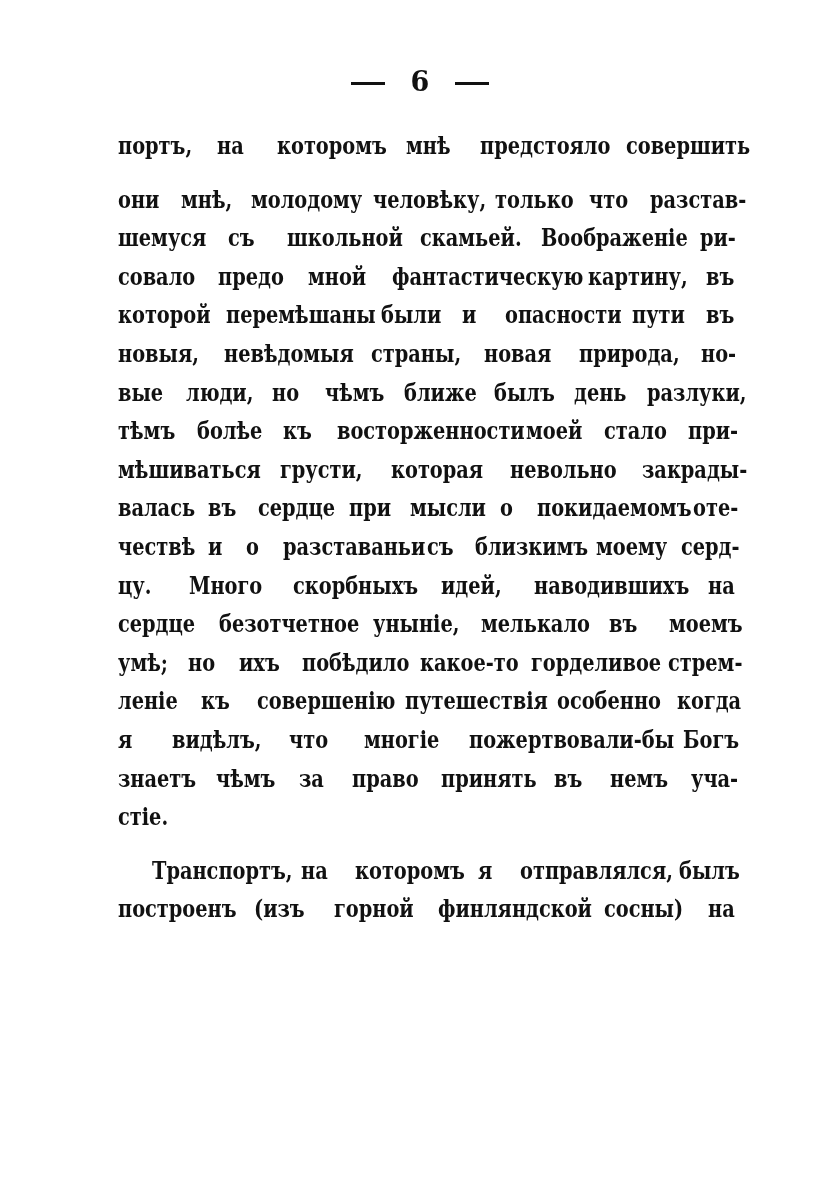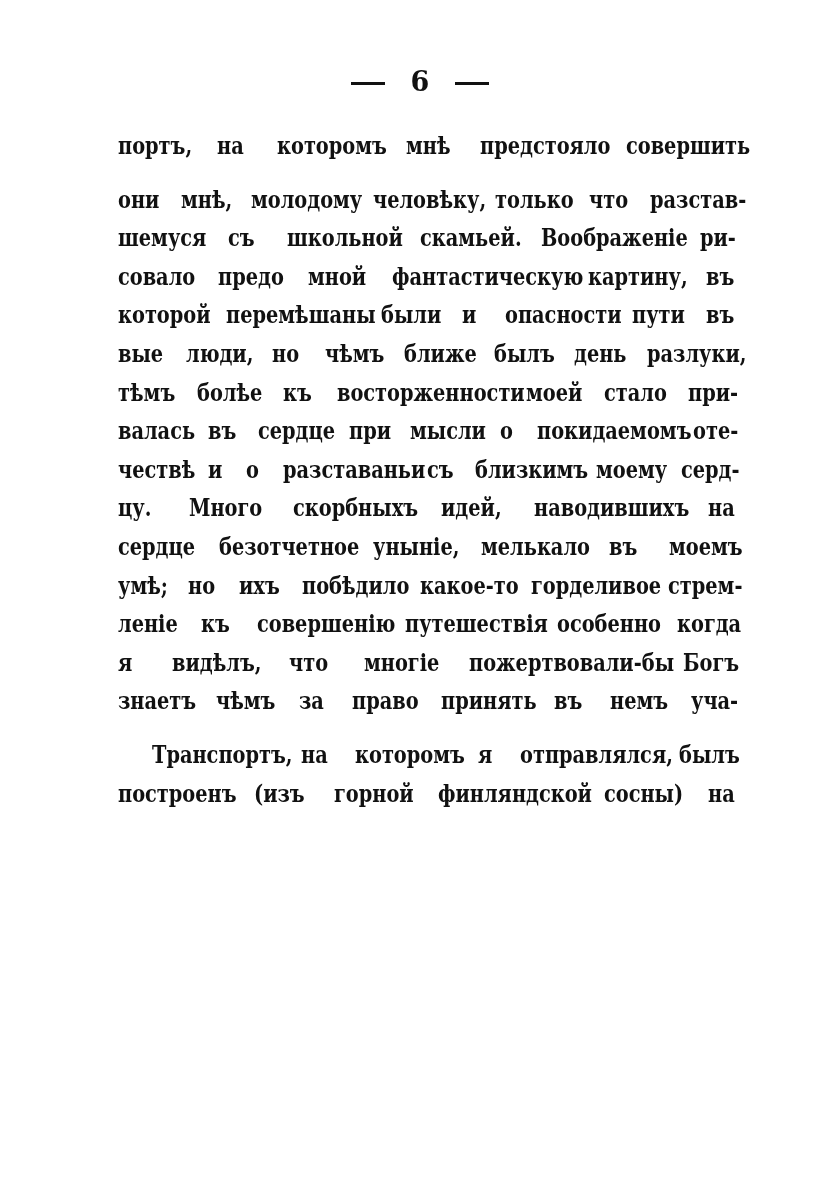--- a/index.html
+++ b/index.html
@@ -79,39 +79,54 @@
         <div class="line">
           <span style="width: 92.5441px; margin-right: -15.4559px;">которой</span>
           <span style="width: 149.586px; margin-right: -24.4138px;">перемѣшаны</span>
           <span style="width: 60.2806px; margin-right: -9.71936px;">были</span>
           <span style="width: 14.3513px; margin-right: -2.64874px;">и</span>
           <span style="width: 116.57px; margin-right: -19.4297px;">опасности</span>
           <span style="width: 52.89px; margin-right: -9.10999px;">пути</span>
           <span style="width: 28.2725px; margin-right: -4.72748px;">въ</span>
         </div>
         <div class="line">
+          <span style="width: 80.9206px; margin-right: -13.0794px;">новыя,</span>
+          <span style="width: 129.793px; margin-right: -21.2072px;">невѣдомыя</span>
+          <span style="width: 90.1119px; margin-right: -14.8881px;">страны,</span>
+          <span style="width: 67.3353px; margin-right: -10.6647px;">новая</span>
+          <span style="width: 100.62px; margin-right: -16.38px;">природа,</span>
+          <span style="width: 35.0988px; margin-right: -5.90125px;">но-</span>
+        </div>
+        <div class="line">
           <span style="width: 45.1366px; margin-right: -6.86343px;">вые</span>
           <span style="width: 67.4563px; margin-right: -10.5437px;">люди,</span>
           <span style="width: 27.0766px; margin-right: -3.92343px;">но</span>
           <span style="width: 59.4206px; margin-right: -9.57938px;">чѣмъ</span>
           <span style="width: 72.7372px; margin-right: -12.2628px;">ближе</span>
           <span style="width: 60.7644px; margin-right: -10.2356px;">былъ</span>
           <span style="width: 52.5003px; margin-right: -8.49969px;">день</span>
           <span style="width: 99.4778px; margin-right: -16.5222px;">разлуки,</span>
         </div>
         <div class="line">
           <span style="width: 57.2437px; margin-right: -9.75626px;">тѣмъ</span>
           <span style="width: 65.36px; margin-right: -10.64px;">болѣе</span>
           <span style="width: 28.81px; margin-right: -5.19px;">къ</span>
           <span style="width: 187.722px; margin-right: -30.2781px;">восторженности</span>
           <span style="width: 56.3703px; margin-right: -9.6297px;">моей</span>
           <span style="width: 62.8472px; margin-right: -10.1528px;">стало</span>
           <span style="width: 50.0681px; margin-right: -7.93188px;">при-</span>
         </div>
         <div class="line">
+          <span style="width: 142.72px; margin-right: -23.2803px;">мѣшиваться</span>
+          <span style="width: 82.6003px; margin-right: -13.3997px;">грусти,</span>
+          <span style="width: 92.1141px; margin-right: -14.8859px;">которая</span>
+          <span style="width: 106.64px; margin-right: -17.36px;">невольно</span>
+          <span style="width: 105.229px; margin-right: -16.7709px;">закрады-</span>
+        </div>
+        <div class="line">
           <span style="width: 77.0641px; margin-right: -12.9359px;">валась</span>
           <span style="width: 28.2725px; margin-right: -4.72751px;">въ</span>
           <span style="width: 77.0909px; margin-right: -12.9091px;">сердце</span>
           <span style="width: 42.0459px; margin-right: -6.95407px;">при</span>
           <span style="width: 75.9756px; margin-right: -12.0244px;">мысли</span>
           <span style="width: 12.9135px; margin-right: -2.08655px;">о</span>
           <span style="width: 154.478px; margin-right: -25.5225px;">покидаемомъ</span>
           <span style="width: 45.2307px; margin-right: -7.76935px;">оте-</span>
         </div>
         <div class="line">
@@ -168,20 +183,23 @@
         <div class="line">
           <span style="width: 78.1794px; margin-right: -12.8206px;">знаетъ</span>
           <span style="width: 59.4206px; margin-right: -9.57938px;">чѣмъ</span>
           <span style="width: 24.8862px; margin-right: -4.11377px;">за</span>
           <span style="width: 66.5694px; margin-right: -10.4306px;">право</span>
           <span style="width: 95.6078px; margin-right: -15.3922px;">принять</span>
           <span style="width: 28.2725px; margin-right: -4.72754px;">въ</span>
           <span style="width: 58.1172px; margin-right: -9.88281px;">немъ</span>
           <span style="width: 47.1119px; margin-right: -7.88812px;">уча-</span>
         </div>
+        <div class="line last">
+          <span style="width: 50.1622px; margin-right: -7.83781px;">стіе.</span>
+        </div>
       </div>
       <div class="para-gap"></div>
       <div>
         <div class="line indent">
           <span style="width: 140.529px; margin-right: -22.4706px;">Транспортъ,</span>
           <span style="width: 26.7003px; margin-right: -4.29968px;">на</span>
           <span style="width: 109.838px; margin-right: -18.1619px;">которомъ</span>
           <span style="width: 14.2975px; margin-right: -2.70251px;">я</span>
           <span style="width: 152.905px; margin-right: -25.0947px;">отправлялся,</span>
           <span style="width: 60.7644px; margin-right: -10.2356px;">былъ</span>

